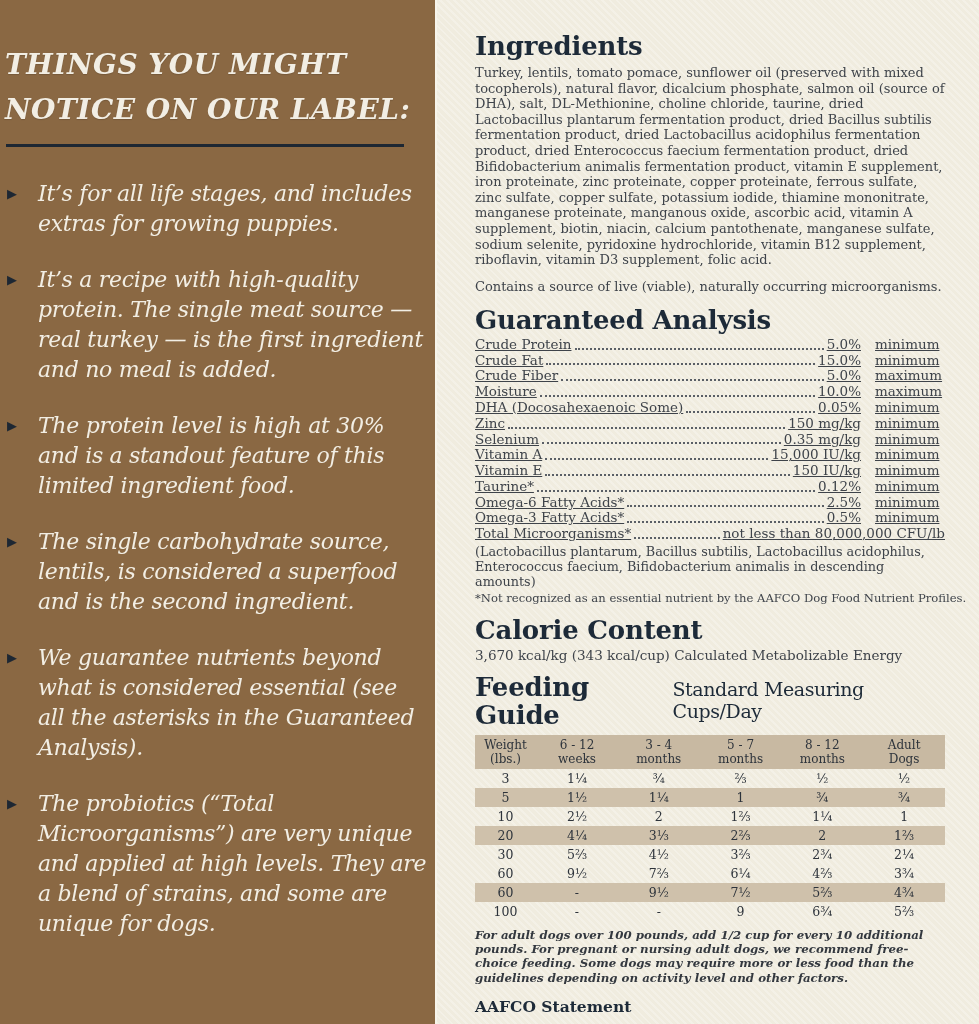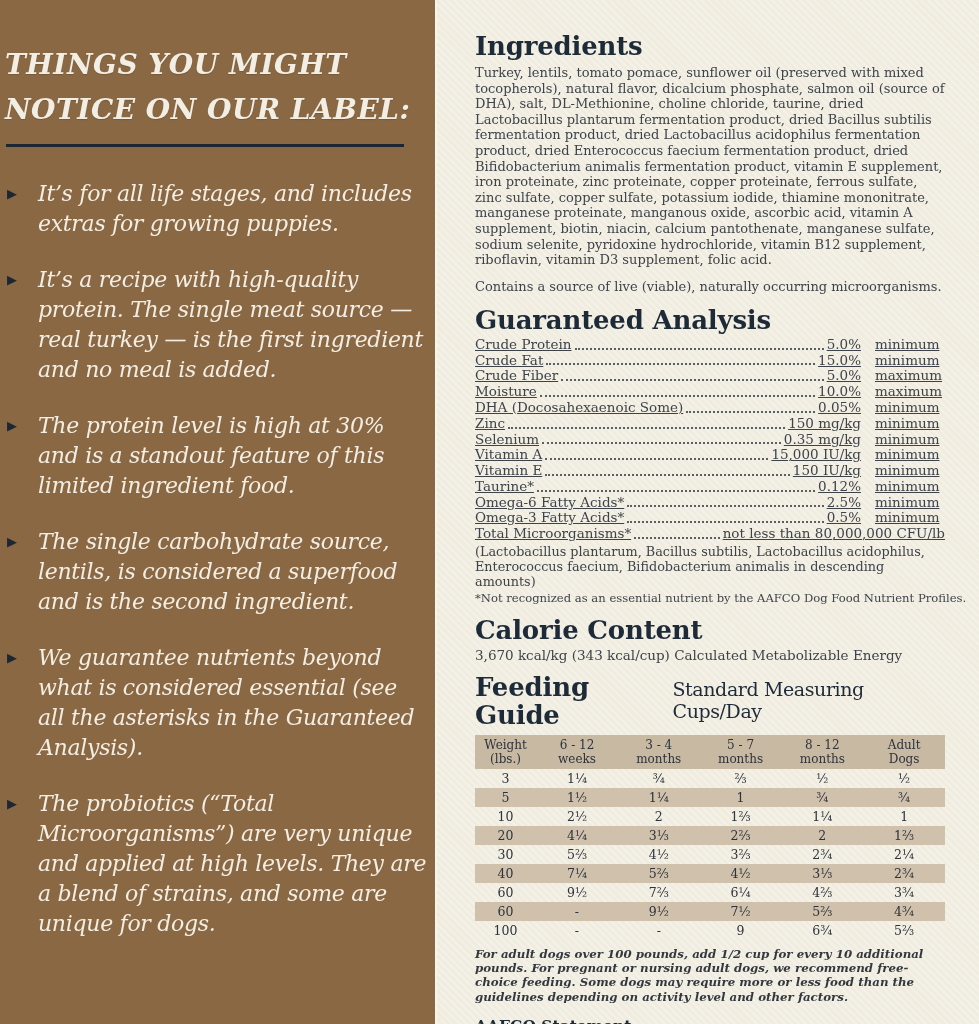--- a/index.html
+++ b/index.html
@@ -373,28 +373,20 @@
             <td>1⅔</td>
           </tr>
           <tr>
             <td>30</td>
             <td>5⅔</td>
             <td>4½</td>
             <td>3⅔</td>
             <td>2¾</td>
             <td>2¼</td>
           </tr>
-          <tr class="shaded">
-            <td>40</td>
-            <td>7¼</td>
-            <td>5⅔</td>
-            <td>4½</td>
-            <td>3⅓</td>
-            <td>2¾</td>
-          </tr>
           <tr>
             <td>60</td>
             <td>9½</td>
             <td>7⅔</td>
             <td>6¼</td>
             <td>4⅔</td>
             <td>3¾</td>
           </tr>
           <tr class="shaded">
             <td>60</td>

